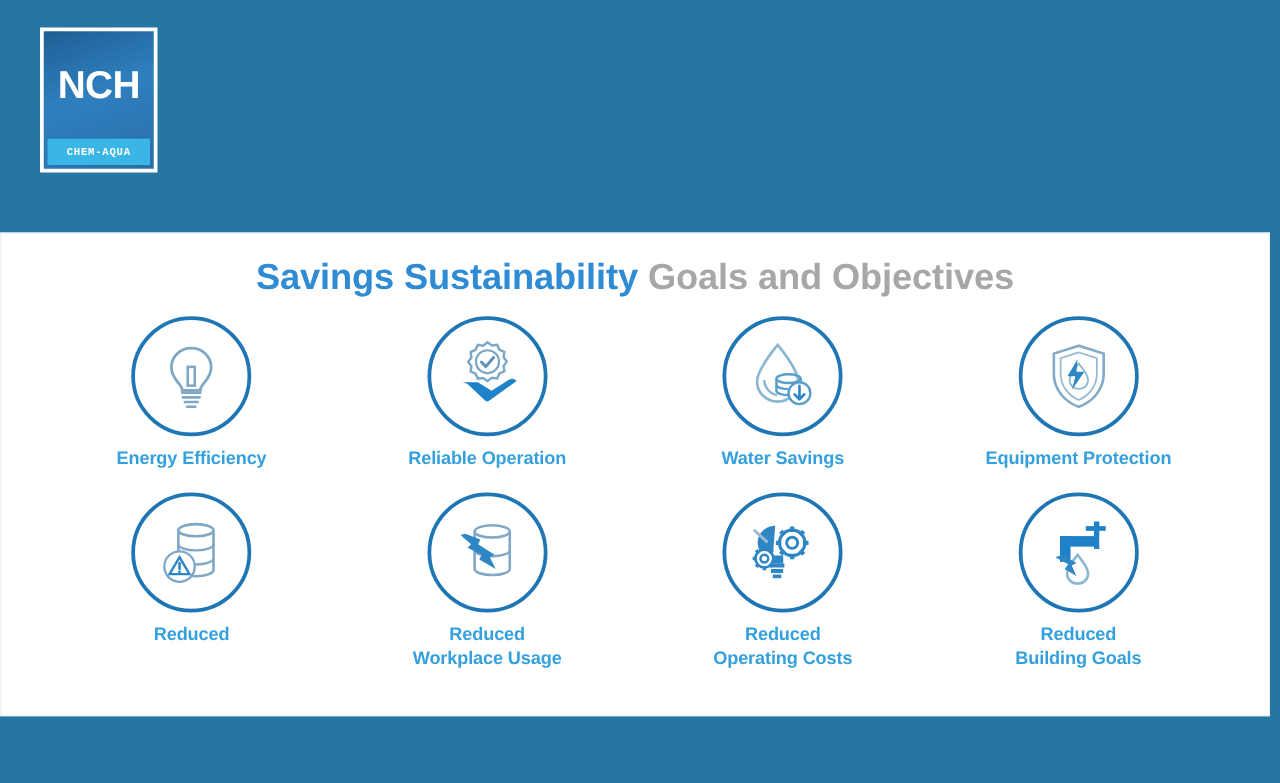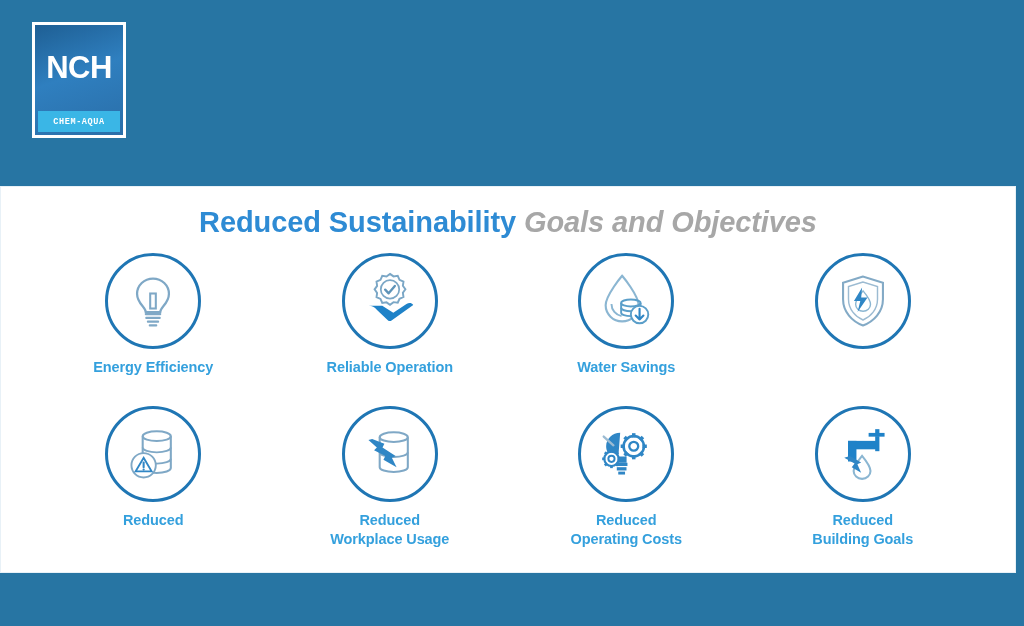--- a/index.html
+++ b/index.html
@@ -56,29 +56,29 @@
 
   .title{
     text-align:center;
     margin-top:19px;
     font-size:29px;
     font-weight:bold;
     letter-spacing:-0.1px;
     white-space:nowrap;
   }
   .title .t-blue{color:#2e8bd4;}
-  .title .t-gray{color:#a7a7a7;font-style:italic;}
+  .title .t-gray{color:#a7a7a7;}
 
   
   .grid{
     margin-top:14px;
     display:grid;
     grid-template-columns:repeat(4,1fr);
     grid-template-rows:auto auto;
-    row-gap:28px;
+    row-gap:16px;
     padding:0 34px;
     box-sizing:border-box;
   }
   .cell{
     display:flex;
     flex-direction:column;
     align-items:center;
     justify-content:flex-start;
   }
   .circle{
@@ -103,21 +103,21 @@
 <body>
 
 <div class="logo">
   <div class="logo-mark">NCH</div>
   <div class="logo-bar">CHEM-AQUA</div>
 </div>
 
 <div class="panel">
 
   <div class="title">
-    <span class="t-blue">Reduced Sustainability</span><span class="t-gray"> Goals and Objectives</span>
+    <span class="t-blue">Savings Sustainability</span><span class="t-gray"> Goals and Objectives</span>
   </div>
 
   <div class="grid">
 
     <div class="cell">
       <div class="circle">
         <svg width="60" height="60" viewBox="0 0 64 64">
           <path d="M32 8c-9.4 0-17 7.3-17 16.3 0 6.1 3.2 10.1 6 13.4 2 2.4 3.3 4 3.3 6.3h15.4c0-2.3 1.3-3.9 3.3-6.3 2.8-3.3 6-7.3 6-13.4C49 15.3 41.4 8 32 8z" fill="none" stroke="#7fa8c6" stroke-width="2.4"></path>
           <path d="M24.3 46h15.4M24.8 50h14.4M26.5 54h11" fill="none" stroke="#7fa8c6" stroke-width="2.2" stroke-linecap="round"></path>
           <path d="M28.5 58h7" fill="none" stroke="#7fa8c6" stroke-width="2.2" stroke-linecap="round"></path>
@@ -161,20 +161,23 @@
     </div>
 
     <div class="cell">
       <div class="circle">
         <svg width="58" height="58" viewBox="0 0 64 64">
           <path d="M32 5L10 12v18c0 14 10 24.5 22 29 12-4.5 22-15 22-29V12z" fill="none" stroke="#83aac6" stroke-width="2.3"></path>
           <path d="M32 11L16 16v14c0 11 7.5 19.3 16 23 8.5-3.7 16-12 16-23V16z" fill="none" stroke="#9cbbd2" stroke-width="1.6"></path>
           <path d="M38 20c0 0-10 12-10 18 0 5.2 4.5 9.3 10 9.3s10-4.1 10-9.3c0-6-10-18-10-18z" fill="none" stroke="#8bb6d2" stroke-width="1.9" transform="translate(-4,2) scale(0.82) translate(6,3)"></path>
           <path d="M31 17l-9 15h7l-3 12 11-16h-7z" fill="#2f86c5"></path>
         </svg>
+      </div>
+      <div class="caption">
+        <span class="ln">Equipment Protection</span>
       </div>
     </div>
 
     <div class="cell">
       <div class="circle">
         <svg width="60" height="60" viewBox="0 0 64 64">
           <ellipse cx="36" cy="13" rx="15" ry="5.2" fill="none" stroke="#7fa8c6" stroke-width="2.2"></ellipse>
           <path d="M21 13v34c0 2.9 6.7 5.2 15 5.2s15-2.3 15-5.2V13" fill="none" stroke="#7fa8c6" stroke-width="2.2"></path>
           <path d="M21 25c0 2.9 6.7 5.2 15 5.2s15-2.3 15-5.2" fill="none" stroke="#7fa8c6" stroke-width="2"></path>
           <path d="M21 37c0 2.9 6.7 5.2 15 5.2s15-2.3 15-5.2" fill="none" stroke="#7fa8c6" stroke-width="2"></path>

